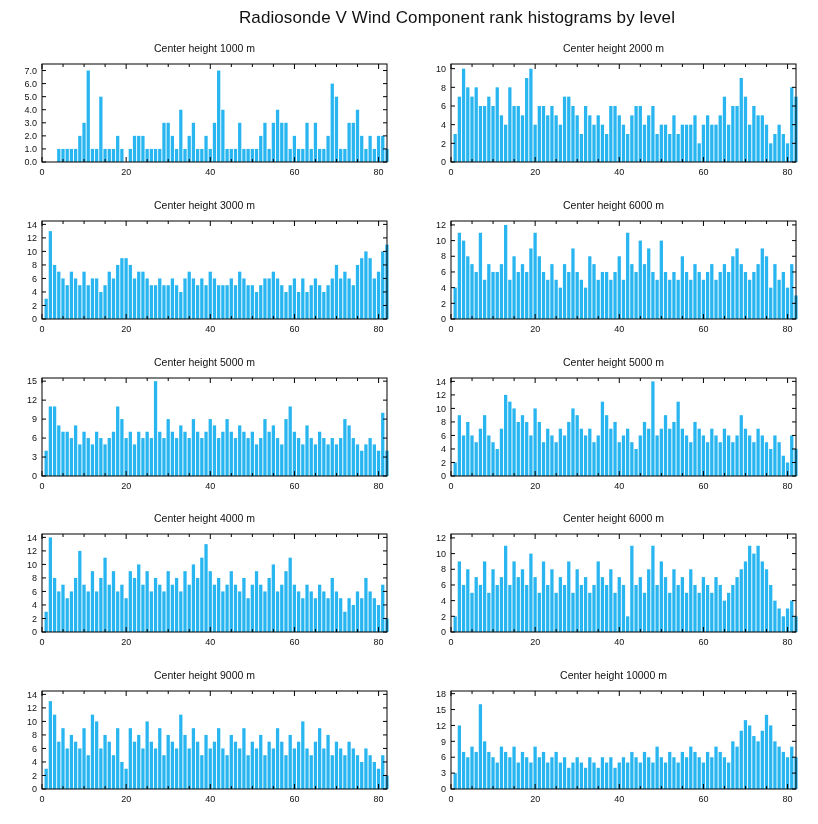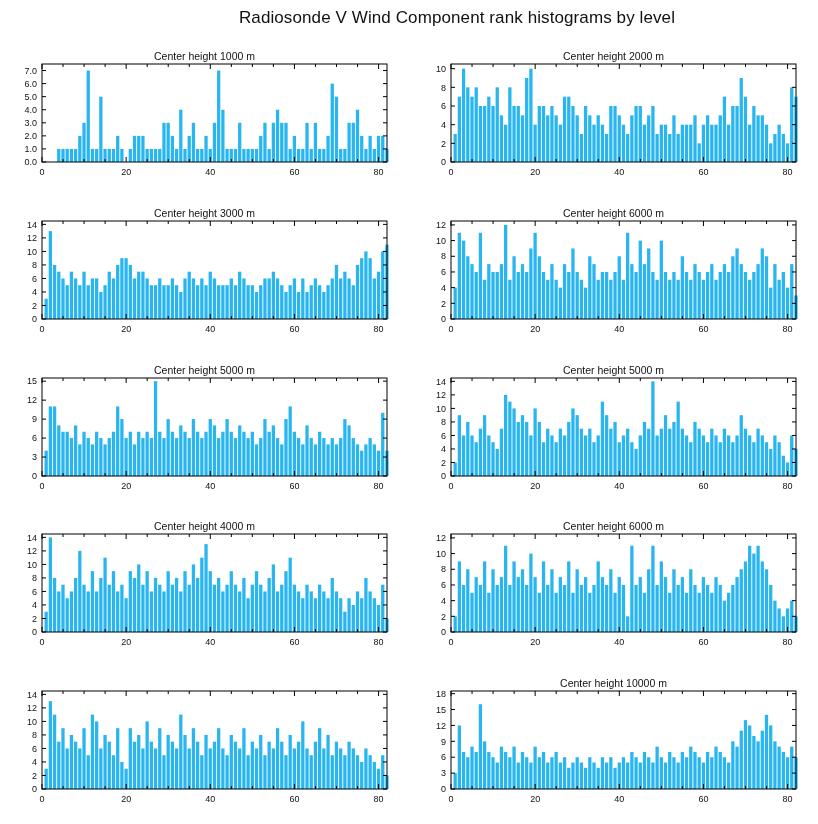--- a/index.html
+++ b/index.html
@@ -39,21 +39,21 @@
     display: grid;
     grid-template-columns: 409px 409px;
     grid-template-rows: repeat(5, 156.8px);
   }
   .panel {
     position: relative;
     box-sizing: border-box;
   }
   .panel-title {
     position: absolute;
-    top: 10px;
+    top: 2px;
     left: 0;
     width: 100%;
     text-align: center;
     font-size: 10.5px;
     color: #111111;
   }
   .plot-wrap {
     position: absolute;
     left: 0;
     top: 18px;
@@ -1271,20 +1271,21 @@
             <line x1="378.5853658536585" y1="6" x2="378.5853658536585" y2="11" stroke="#000000" stroke-width="1"></line>
             <text x="42" y="117" text-anchor="middle" class="tick">0</text>
             <text x="126.14634146341463" y="117" text-anchor="middle" class="tick">20</text>
             <text x="210.29268292682926" y="117" text-anchor="middle" class="tick">40</text>
             <text x="294.4390243902439" y="117" text-anchor="middle" class="tick">60</text>
             <text x="378.5853658536585" y="117" text-anchor="middle" class="tick">80</text>
           </svg>
         </div>
     </div>
     <div class="panel">
+      <div class="panel-title">Center height 9000 m</div>
       <div class="plot-wrap">
           <svg width="409" height="126" class="plot-svg">
             <rect x="44.52439024390244" y="83.72413793103448" width="3.2817073170731708" height="20.275862068965523" fill="#29b6f0"></rect>
             <rect x="48.73170731707317" y="16.13793103448276" width="3.2817073170731708" height="87.86206896551724" fill="#29b6f0"></rect>
             <rect x="52.9390243902439" y="29.65517241379311" width="3.2817073170731708" height="74.34482758620689" fill="#29b6f0"></rect>
             <rect x="57.146341463414636" y="56.689655172413794" width="3.2817073170731708" height="47.310344827586206" fill="#29b6f0"></rect>
             <rect x="61.353658536585364" y="43.172413793103445" width="3.2817073170731708" height="60.827586206896555" fill="#29b6f0"></rect>
             <rect x="65.5609756097561" y="63.44827586206897" width="3.2817073170731708" height="40.55172413793103" fill="#29b6f0"></rect>
             <rect x="69.76829268292683" y="49.93103448275862" width="3.2817073170731708" height="54.06896551724138" fill="#29b6f0"></rect>
             <rect x="73.97560975609755" y="56.689655172413794" width="3.2817073170731708" height="47.310344827586206" fill="#29b6f0"></rect>

